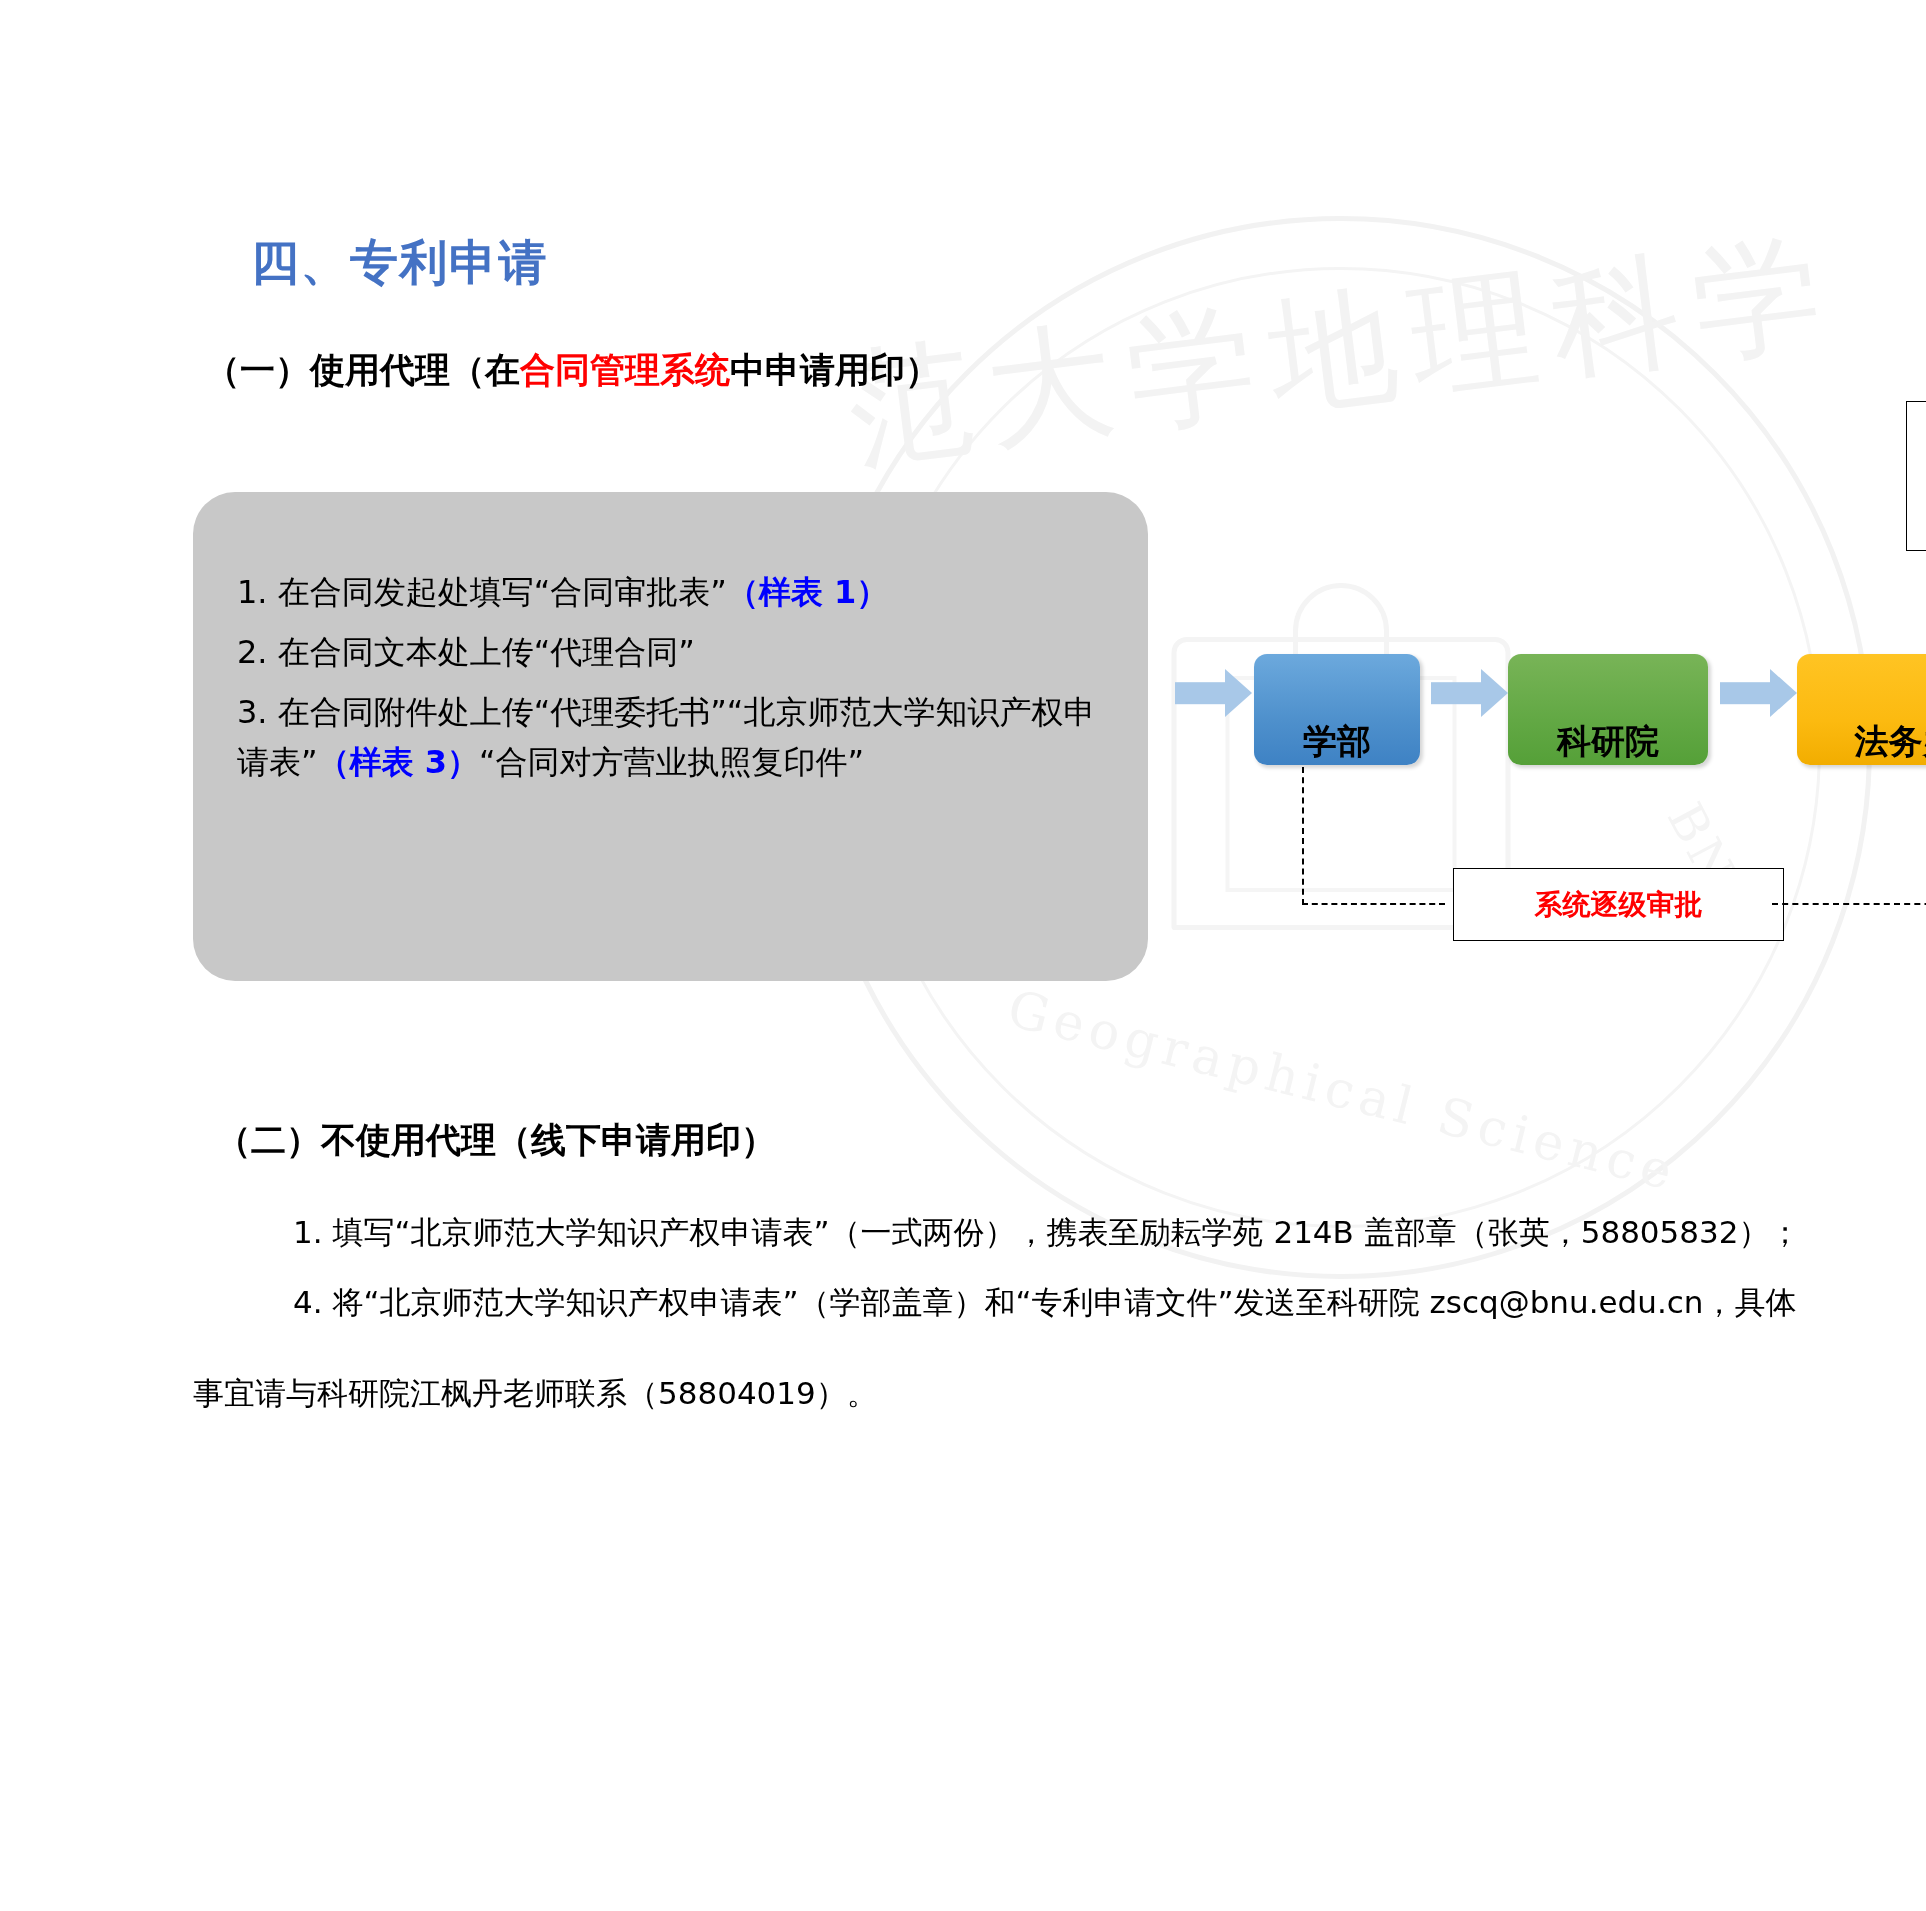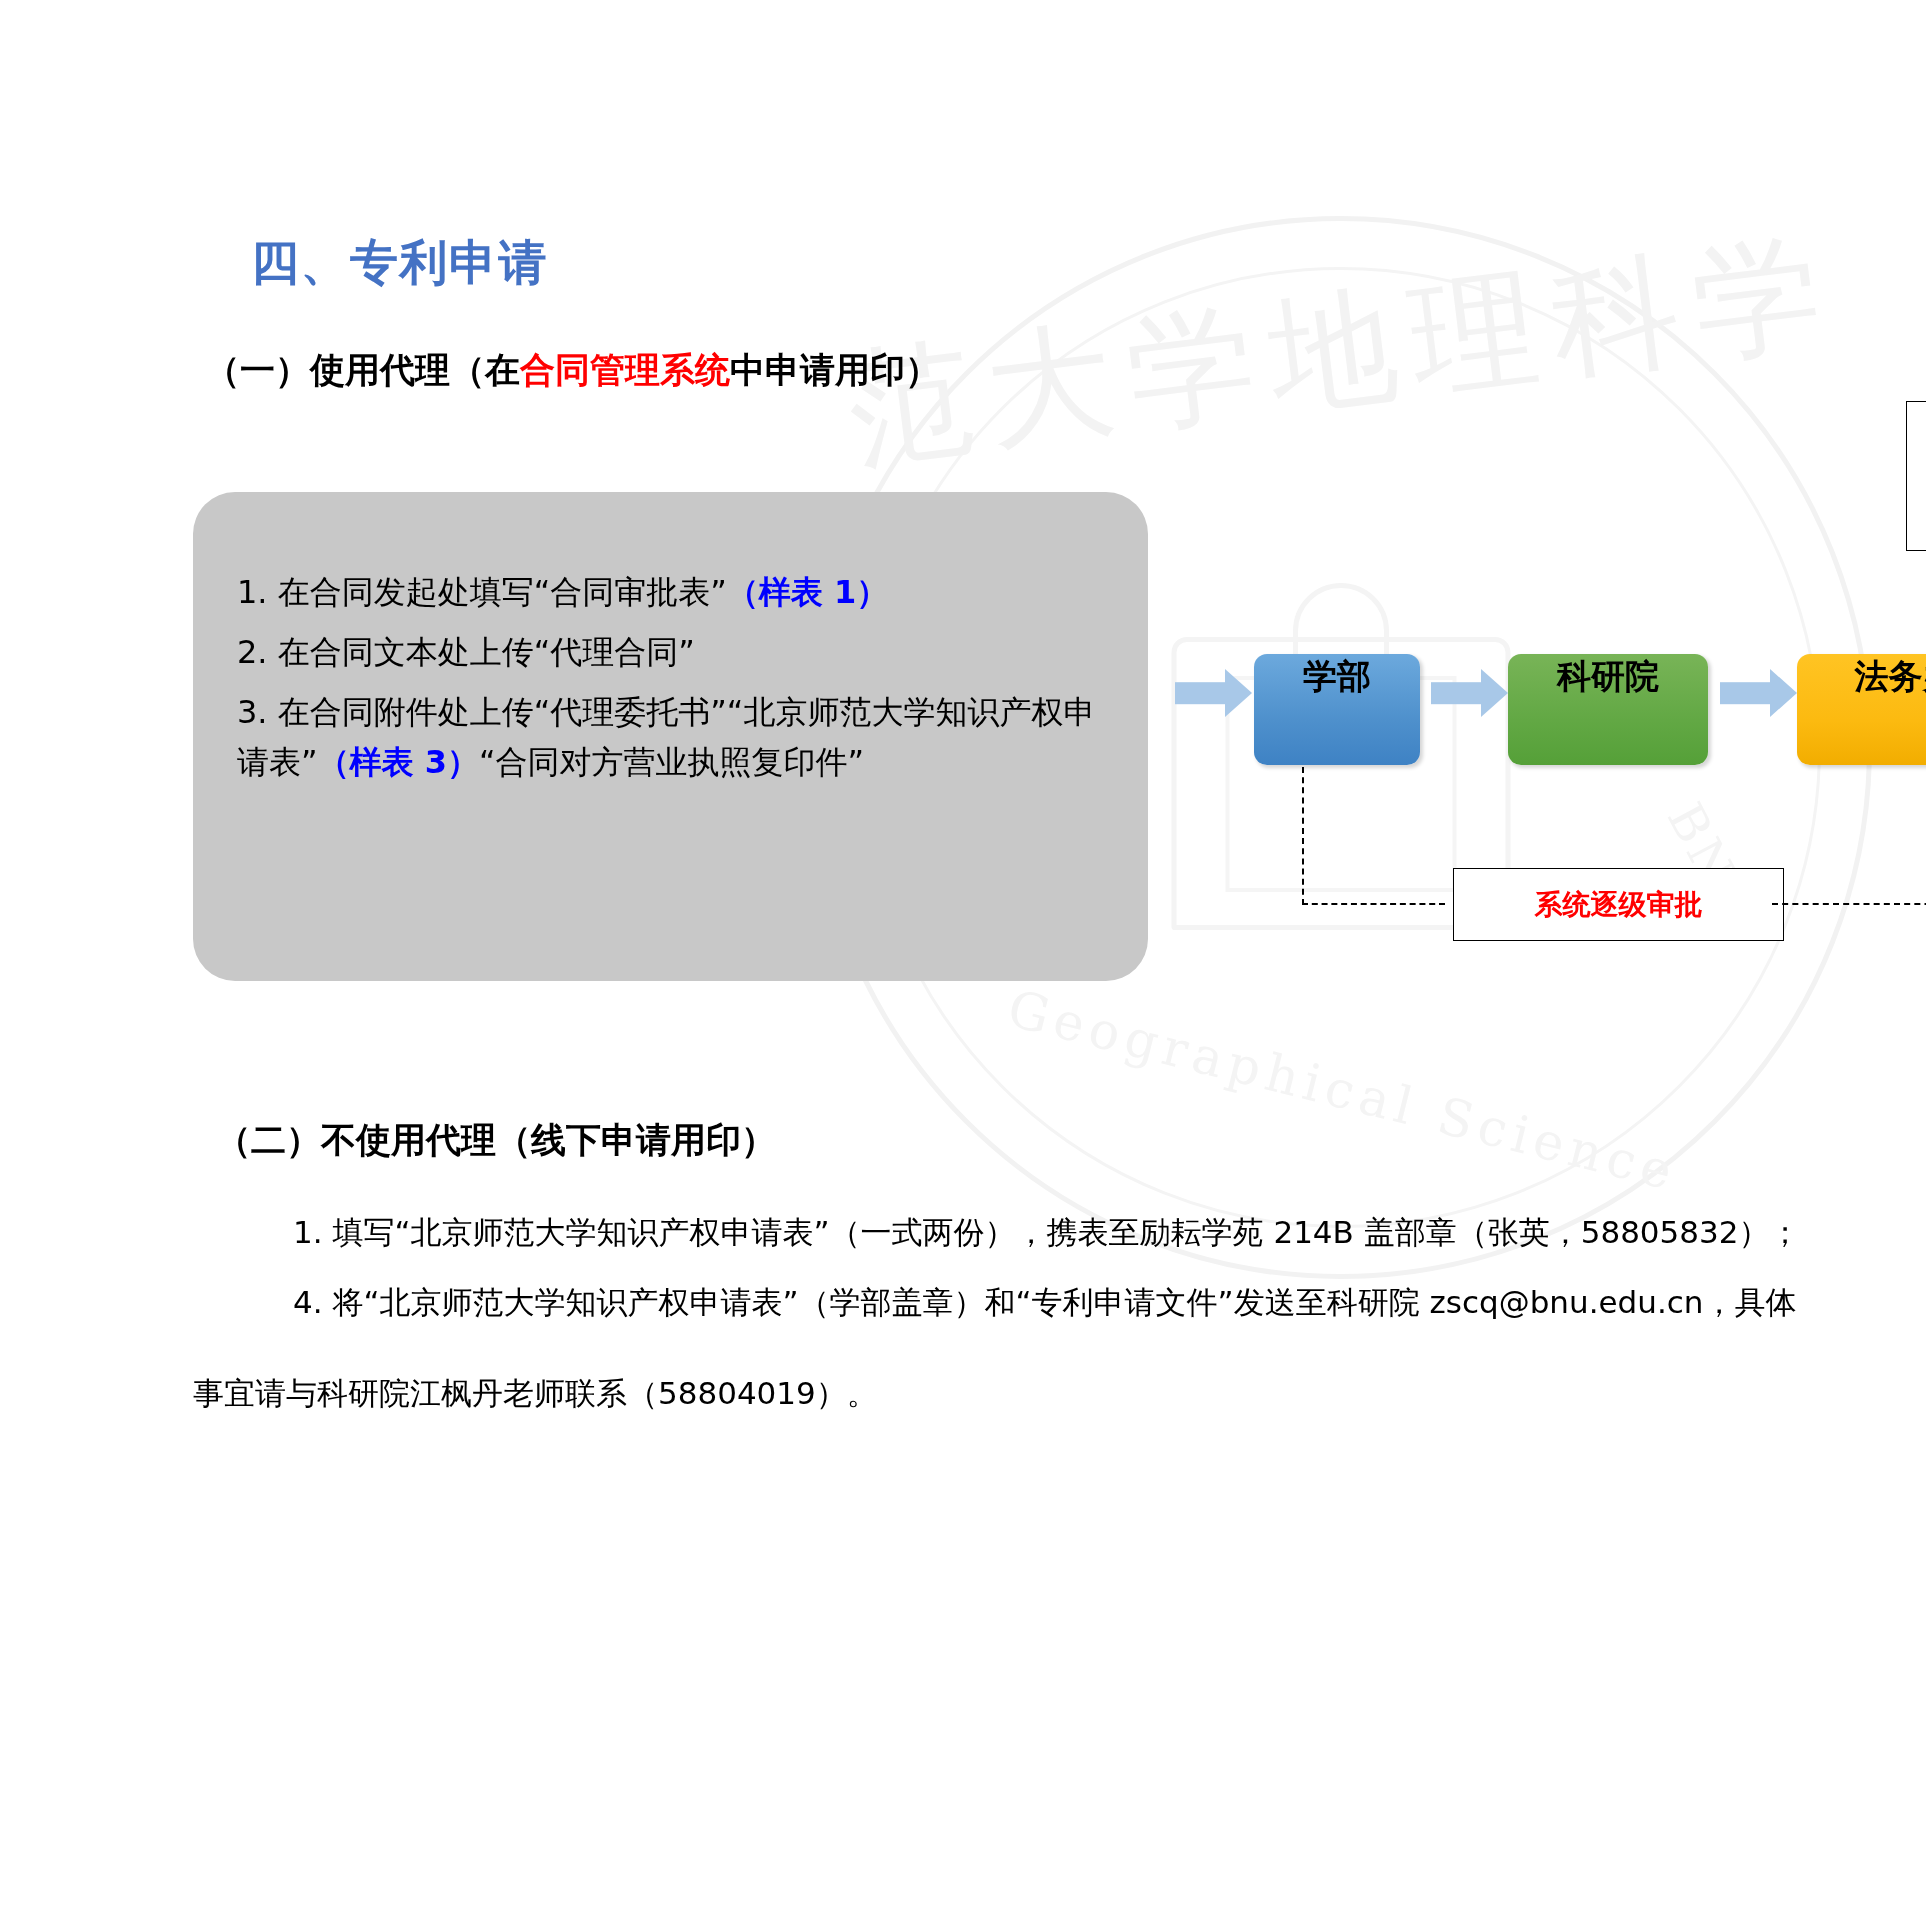--- a/index.html
+++ b/index.html
@@ -160,21 +160,21 @@
     border-bottom: 24px solid transparent;
     border-left: 27px solid #a8c8e8;
   }
 
   
   .fbox {
     position: absolute;
     height: 111px;
     border-radius: 13px;
     display: flex;
-    align-items: flex-start;
+    align-items: flex-end;
     justify-content: center;
     font-size: 34px;
     font-weight: bold;
     color: #000000;
     font-family: "DejaVu Sans", sans-serif;
     white-space: nowrap;
     box-shadow: 2.3px 2.3px 3.9px rgba(0,0,0,0.16);
   }
   .fbox.blue  { background: linear-gradient(180deg,#6ca9dd 0%,#4e90cc 60%,#3e82c4 100%); }
   .fbox.green { background: linear-gradient(180deg,#78b457 0%,#62a844 60%,#55a038 100%); }

